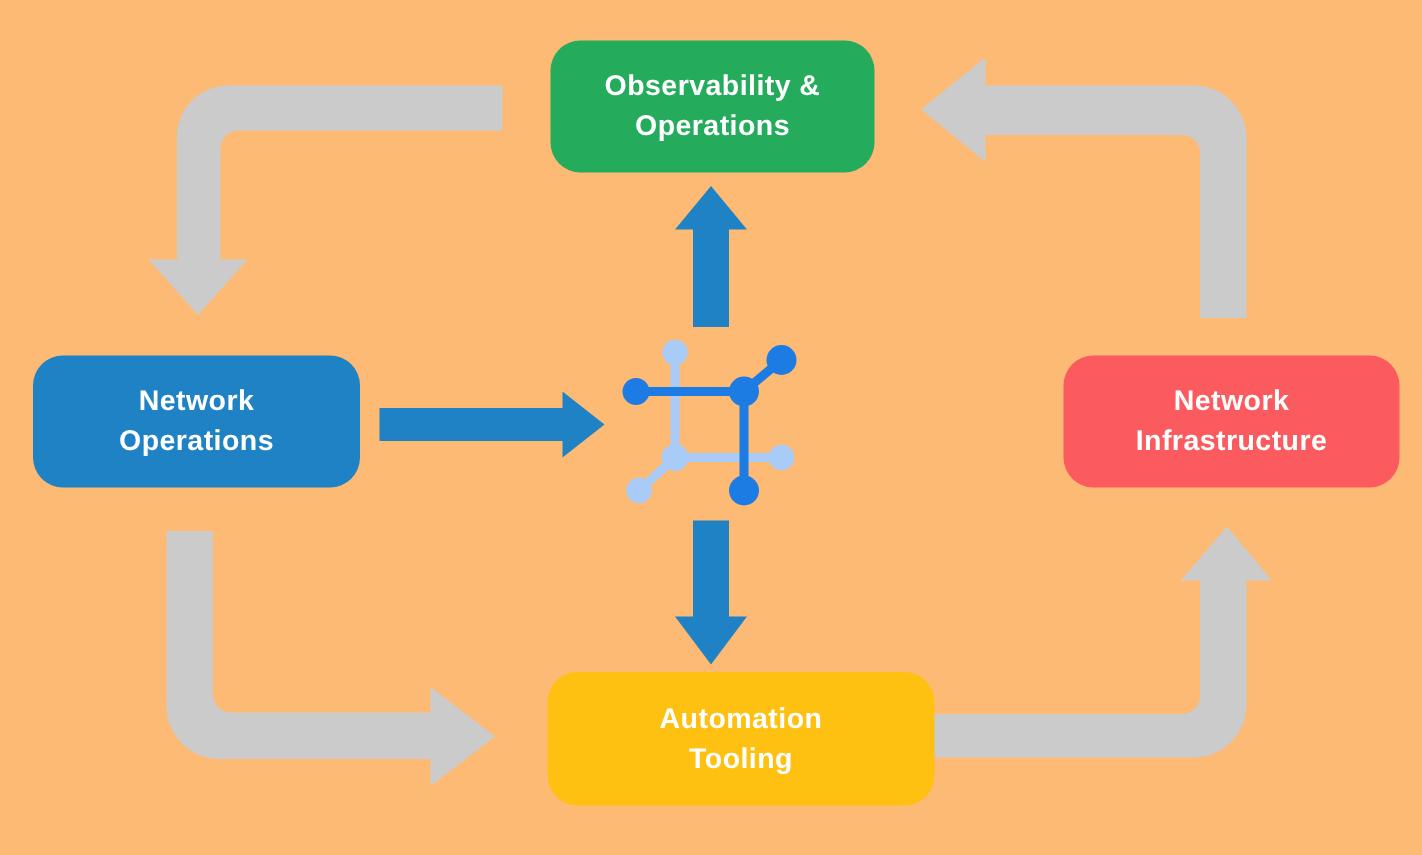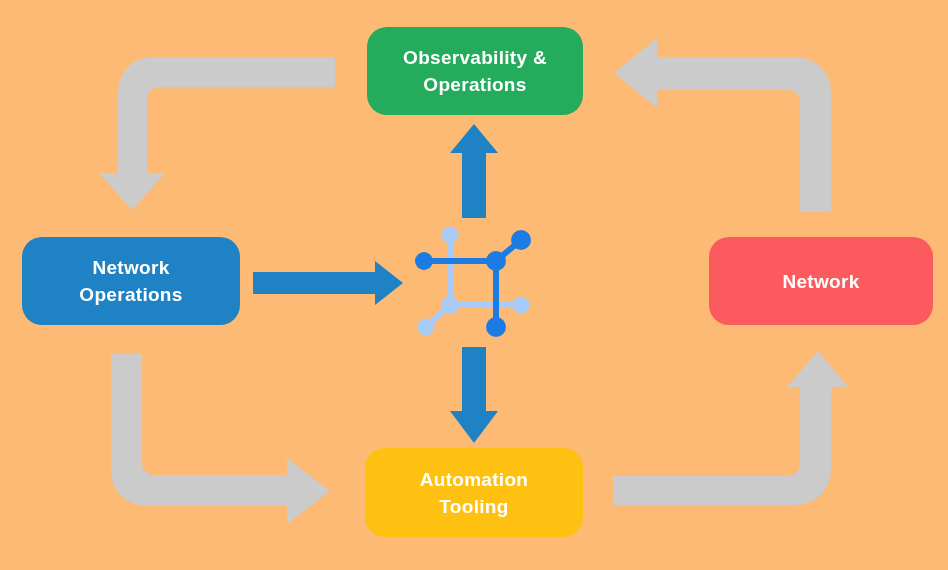--- a/index.html
+++ b/index.html
@@ -30,21 +30,21 @@
     justify-content: center;
     text-align: center;
     font-size: 19px;
     font-weight: 700;
     line-height: 27px;
     letter-spacing: 0.3px;
   }
   .node-observability { left: 367px; top: 27px;  width: 216px; height: 88px; }
   .node-operations    { left: 22px;  top: 237px; width: 218px; height: 88px; }
   .node-infrastructure{ left: 709px; top: 237px; width: 224px; height: 88px; }
-  .node-tooling       { left: 365px; top: 448px; width: 218px; height: 89px; }
+  .node-tooling       { left: 365px; top: 448px; width: 258px; height: 89px; }
 </style>
 </head>
 <body>
 
 <div class="canvas" style="background: #fdba74;">
 
   <svg class="arrows-layer" width="948" height="570" viewBox="0 0 948 570">
 
     <g>
       <path d="M335,57 H152 A34,34 0 0 0 118,91 V173 H99 L132,210 L165,173 H147 V99 A12,12 0 0 1 159,87 H335 Z" fill="#CBCBCB"></path>
@@ -89,20 +89,21 @@
     <span>Operations</span>
   </div>
 
   <div class="node node-operations" style="background: rgb(31, 130, 196);">
     <span>Network</span>
     <span>Operations</span>
   </div>
 
   <div class="node node-infrastructure" style="background: rgb(251, 91, 94);">
     <span>Network</span>
+    <span>Infrastructure</span>
   </div>
 
   <div class="node node-tooling" style="background: rgb(254, 193, 17);">
     <span>Automation</span>
     <span>Tooling</span>
   </div>
 
 </div>
 
 </body></html>

